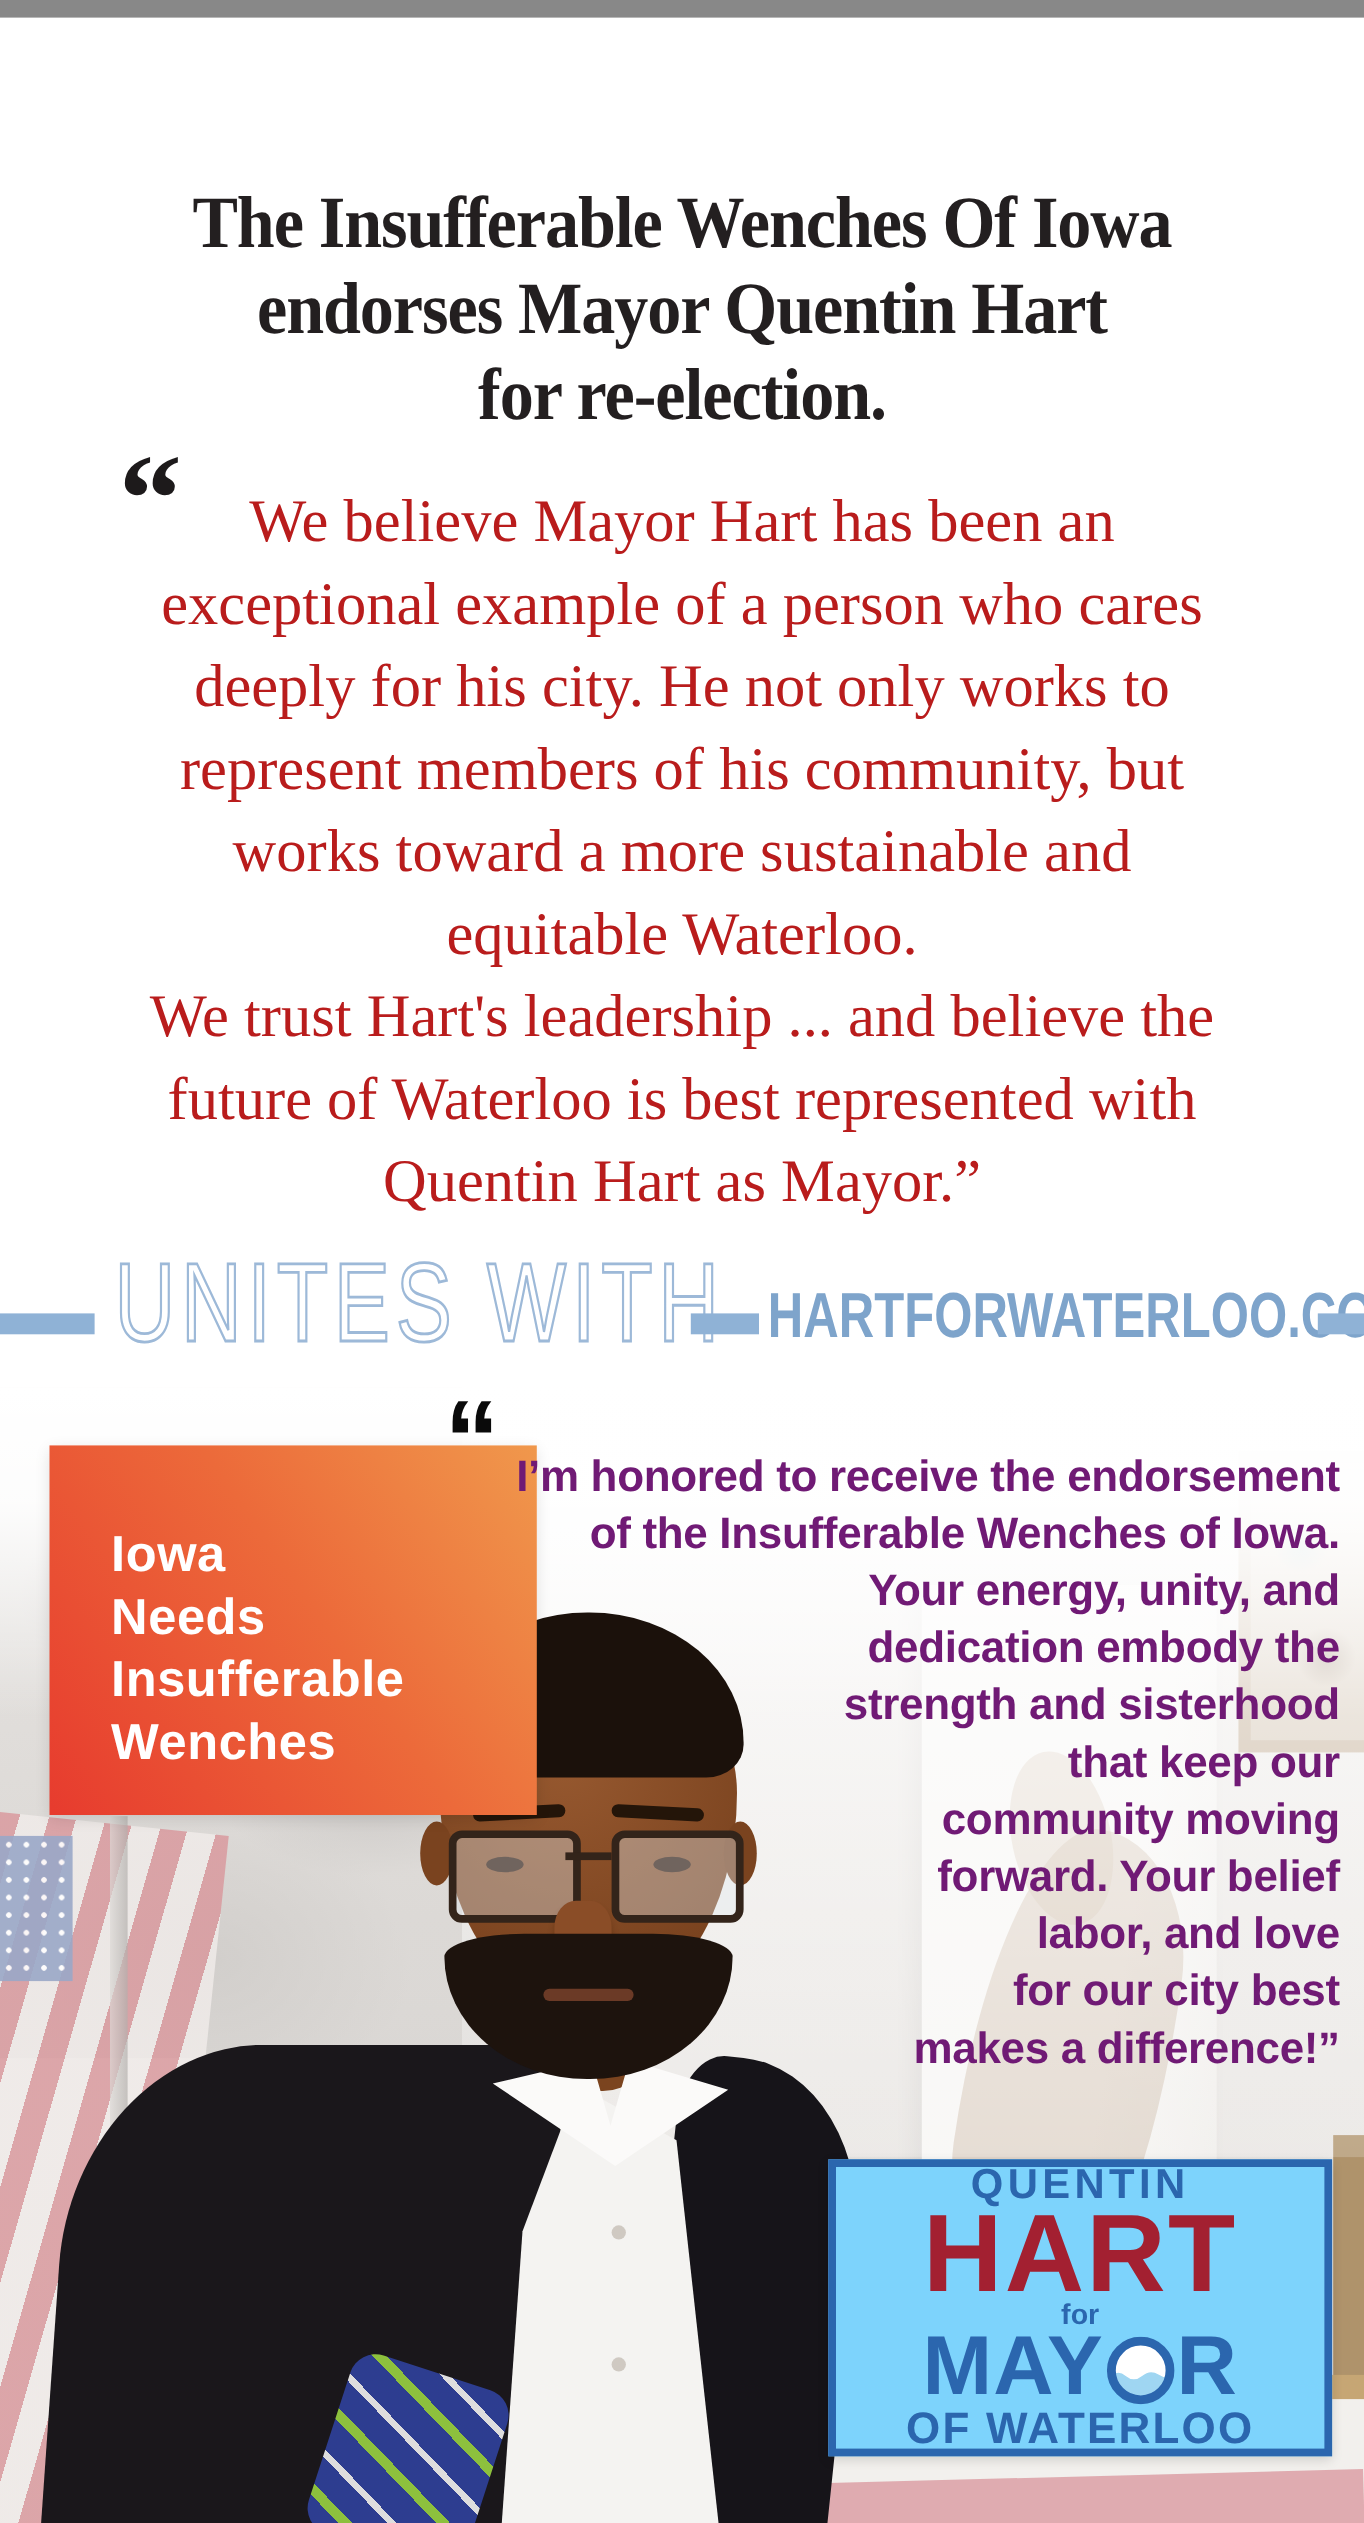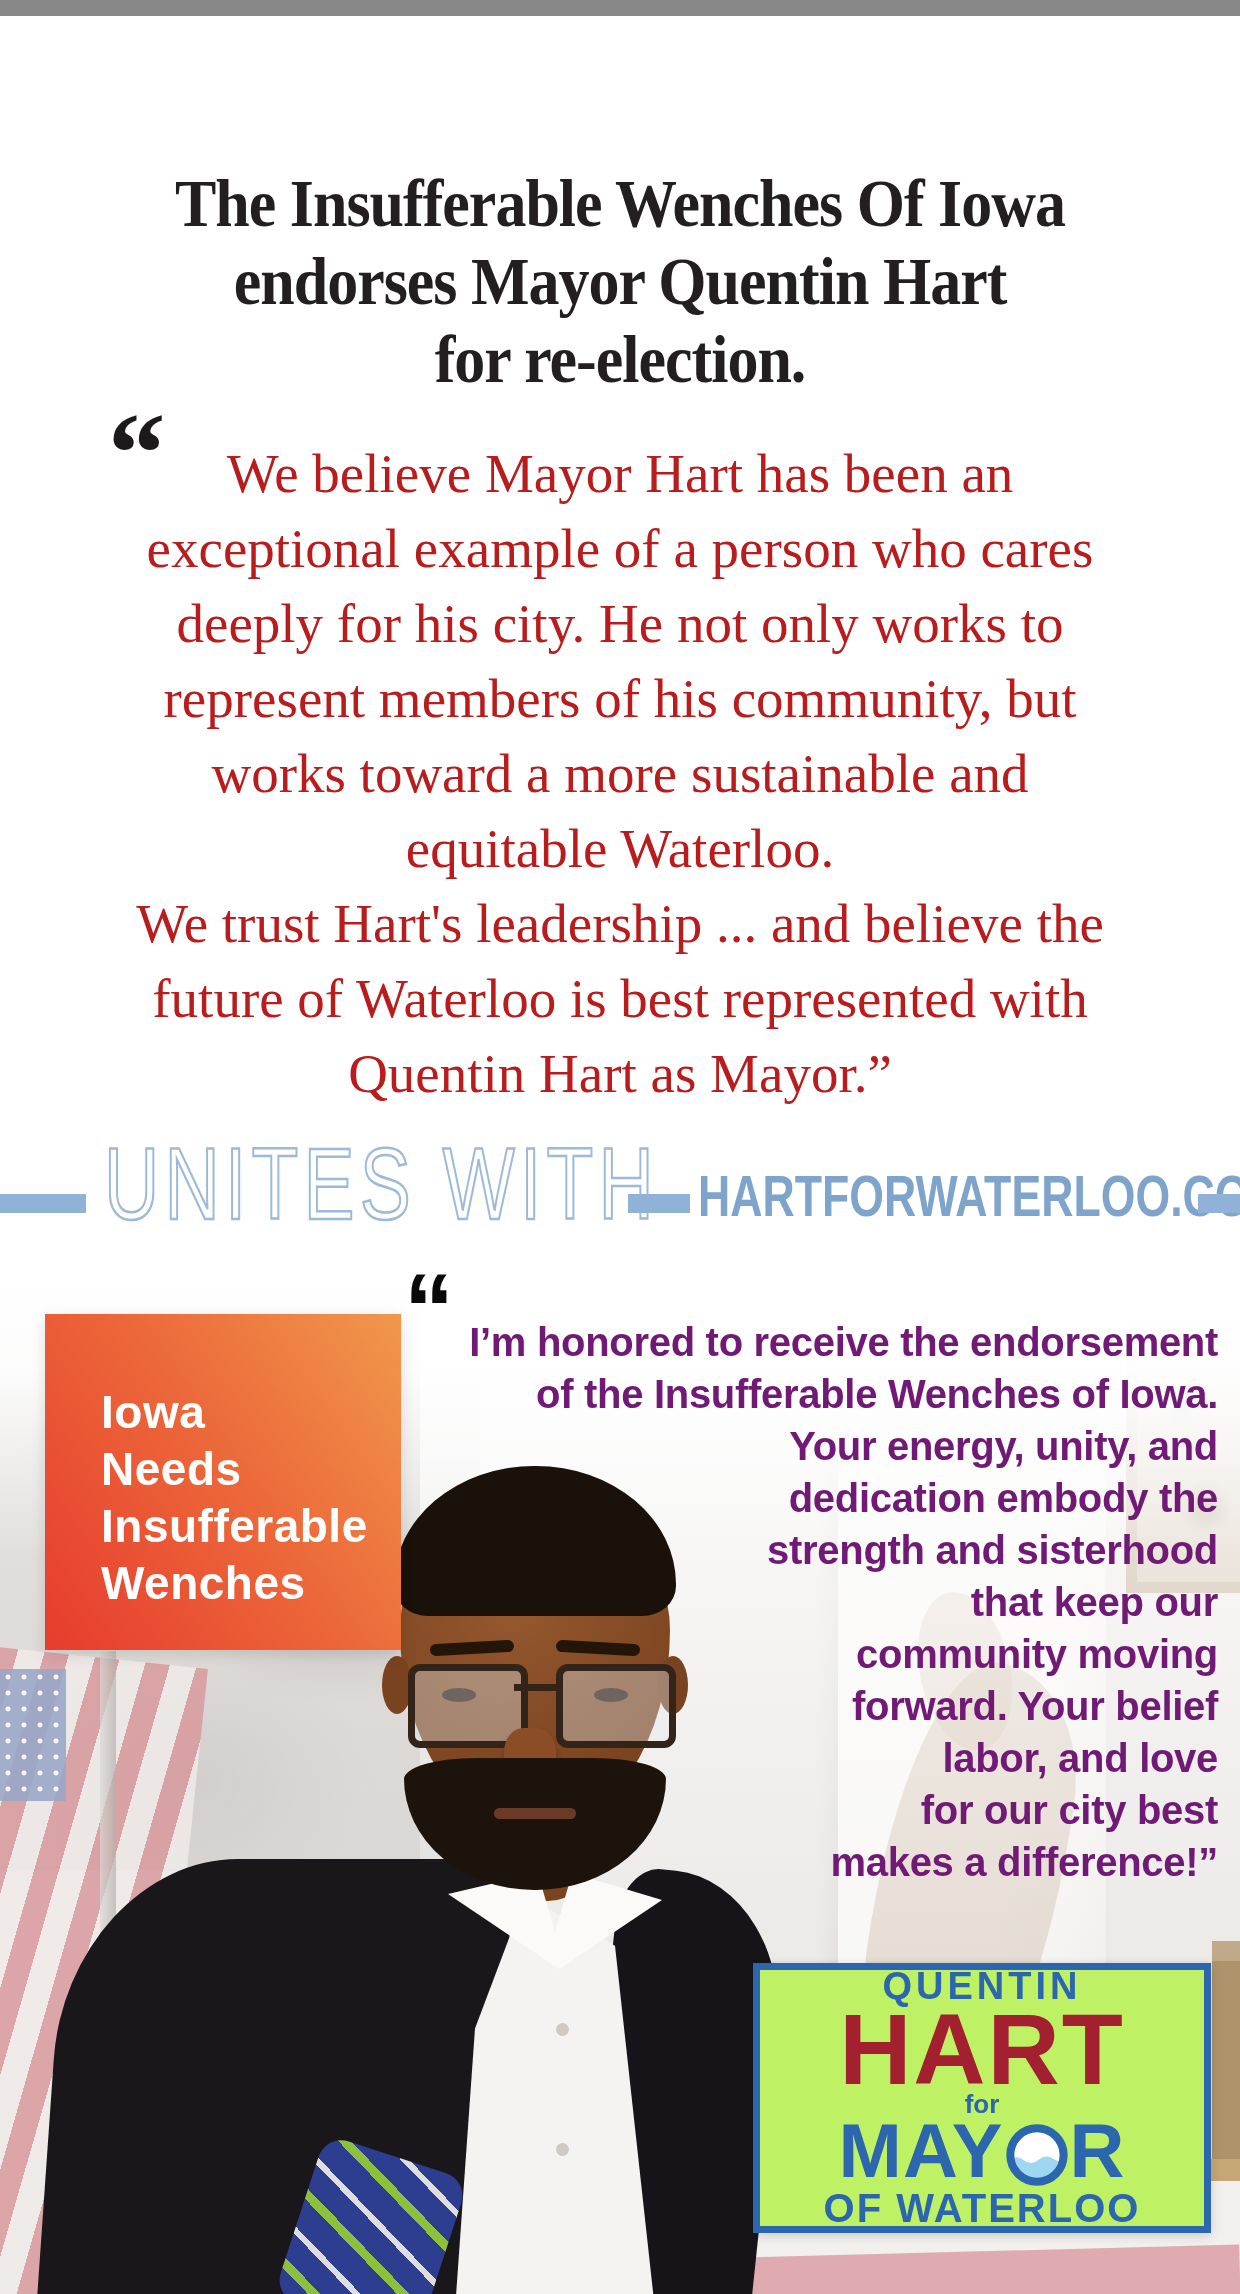--- a/index.html
+++ b/index.html
@@ -115,40 +115,41 @@
   .bridge{left:124px;top:218px;width:42px;height:7px;background:#33241a;}
   .eye-l{left:52px;top:222px;width:34px;height:14px;background:#2a1206;border-radius:50%;}
   .eye-r{left:204px;top:222px;width:34px;height:14px;background:#2a1206;border-radius:50%;}
   .nose{left:114px;top:262px;width:52px;height:64px;background:#8a4d27;
     border-radius:45% 45% 60% 60%;box-shadow:0 6px 6px rgba(60,25,5,.35);}
   .beard{left:14px;top:292px;width:262px;height:132px;background:#1d130d;
     border-radius:28% 28% 50% 50%/16% 16% 85% 85%;}
   .mouth{left:104px;top:342px;width:82px;height:11px;background:#6b3a26;border-radius:6px;}
   
   .badge{
-    position:absolute;left:45px;top:1298px;width:356px;height:336px;z-index:10;
+    position:absolute;left:45px;top:1298px;width:419px;height:336px;z-index:10;
     background:linear-gradient(55deg,#e73b2e 0%,#ec6a3a 55%,#f0984c 100%);
     box-shadow:0 4px 14px rgba(0,0,0,.12);
+    padding-left:24px;
   }
   .badge-text{position:absolute;left:56px;top:70px;color:#ffffff;font-weight:bold;
     font-size:46px;line-height:57px;letter-spacing:.5px;}
   
   .quote-sans{
     position:absolute;left:430px;top:1300px;width:788px;text-align:right;z-index:10;
     font-weight:bold;font-size:40px;line-height:52px;color:#701a75;letter-spacing:-.3px;
   }
   .open-mark-sans{
     position:absolute;left:404px;top:1248px;z-index:10;
     font-weight:bold;font-size:100px;line-height:90px;color:#0a0a0a;
     font-family:"Liberation Sans",sans-serif;
   }
   
   .logo{
     position:absolute;left:753px;top:1947px;width:458px;height:270px;z-index:12;
-    background:#bef264;border:7px solid #2b66ae;box-sizing:border-box;
+    background:#7dd3fc;border:7px solid #2b66ae;box-sizing:border-box;
     display:flex;flex-direction:column;align-items:center;justify-content:center;
     text-align:center;box-shadow:0 3px 10px rgba(0,0,0,.15);
   }
   .logo-first{color:#2b66ae;font-weight:bold;font-size:38px;line-height:40px;letter-spacing:4px;}
   .logo-last{color:#a32031;font-weight:bold;font-size:100px;line-height:86px;letter-spacing:2px;}
   .logo-for{color:#2b66ae;font-weight:bold;font-size:26px;line-height:24px;}
   .logo-office{color:#2b66ae;font-weight:bold;font-size:76px;line-height:70px;letter-spacing:1px;
     display:flex;align-items:flex-end;justify-content:center;}
   .o-icon{display:inline-block;width:62px;height:62px;margin:0 2px;}
   .logo-tagline{color:#2b66ae;font-weight:bold;font-size:40px;line-height:44px;letter-spacing:2px;}

